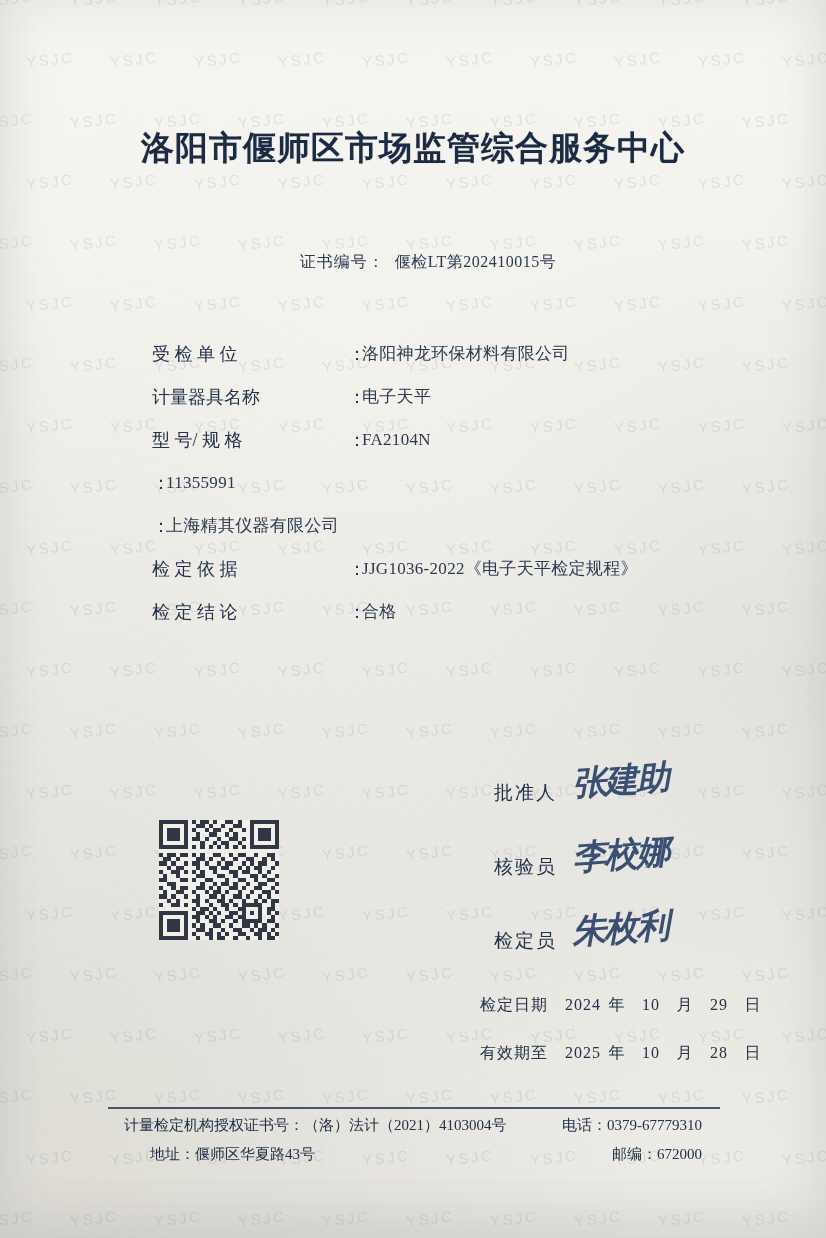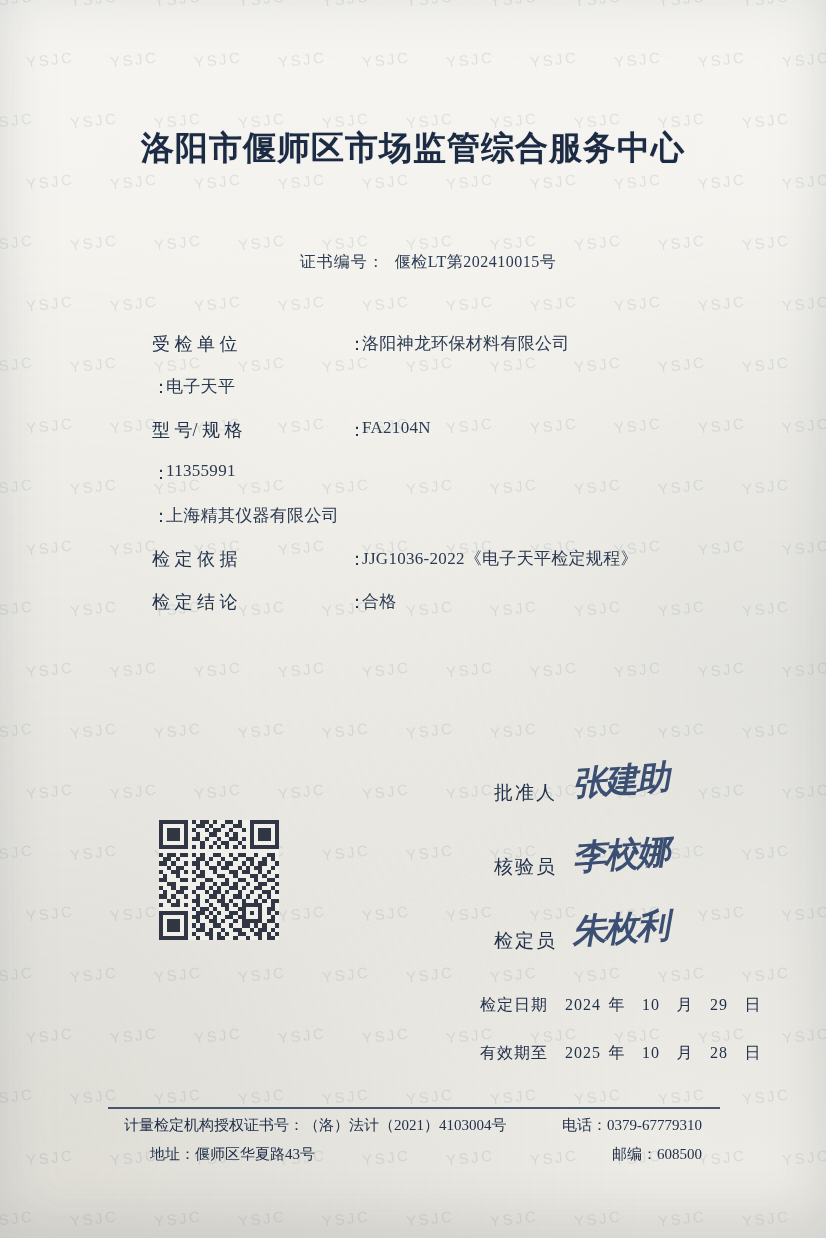--- a/index.html
+++ b/index.html
@@ -108,21 +108,21 @@
   }
 
   .fields {
     position: absolute;
     top: 332px;
     left: 152px;
     width: 620px;
   }
   .field-row {
     display: flex;
-    align-items: flex-start;
+    align-items: center;
     height: 43px;
     font-size: 18px;
     color: #26354c;
   }
   .field-label {
     width: 196px;
     display: flex;
     justify-content: space-between;
     font-size: 18px;
     letter-spacing: 0;
@@ -479,20 +479,21 @@
       <span class="cert-no-label">证书编号：</span><span class="cert-no-value">偃检LT第202410015号</span>
     </div>
 
     <div class="fields">
       <div class="field-row">
         <span class="field-label">受 检 单 位</span>
         <span class="field-colon">：</span>
         <span class="field-value">洛阳神龙环保材料有限公司</span>
       </div>
       <div class="field-row">
+        <span class="field-label">计量器具名称</span>
         <span class="field-colon">：</span>
         <span class="field-value">电子天平</span>
       </div>
       <div class="field-row">
         <span class="field-label">型 号/ 规 格</span>
         <span class="field-colon">：</span>
         <span class="field-value">FA2104N</span>
       </div>
       <div class="field-row">
         <span class="field-colon">：</span>
@@ -796,18 +797,18 @@
     </div>
 
     <div class="footer-rule"></div>
     <div class="footer">
       <div class="footer-row">
         <span class="fl">计量检定机构授权证书号：（洛）法计（2021）4103004号</span>
         <span class="fr">电话：0379-67779310</span>
       </div>
       <div class="footer-row second">
         <span class="fl">地址：偃师区华夏路43号</span>
-        <span class="fr">邮编：608500</span>
+        <span class="fr">邮编：672000</span>
       </div>
     </div>
 
   </div>
 </div>
 
 </body></html>

